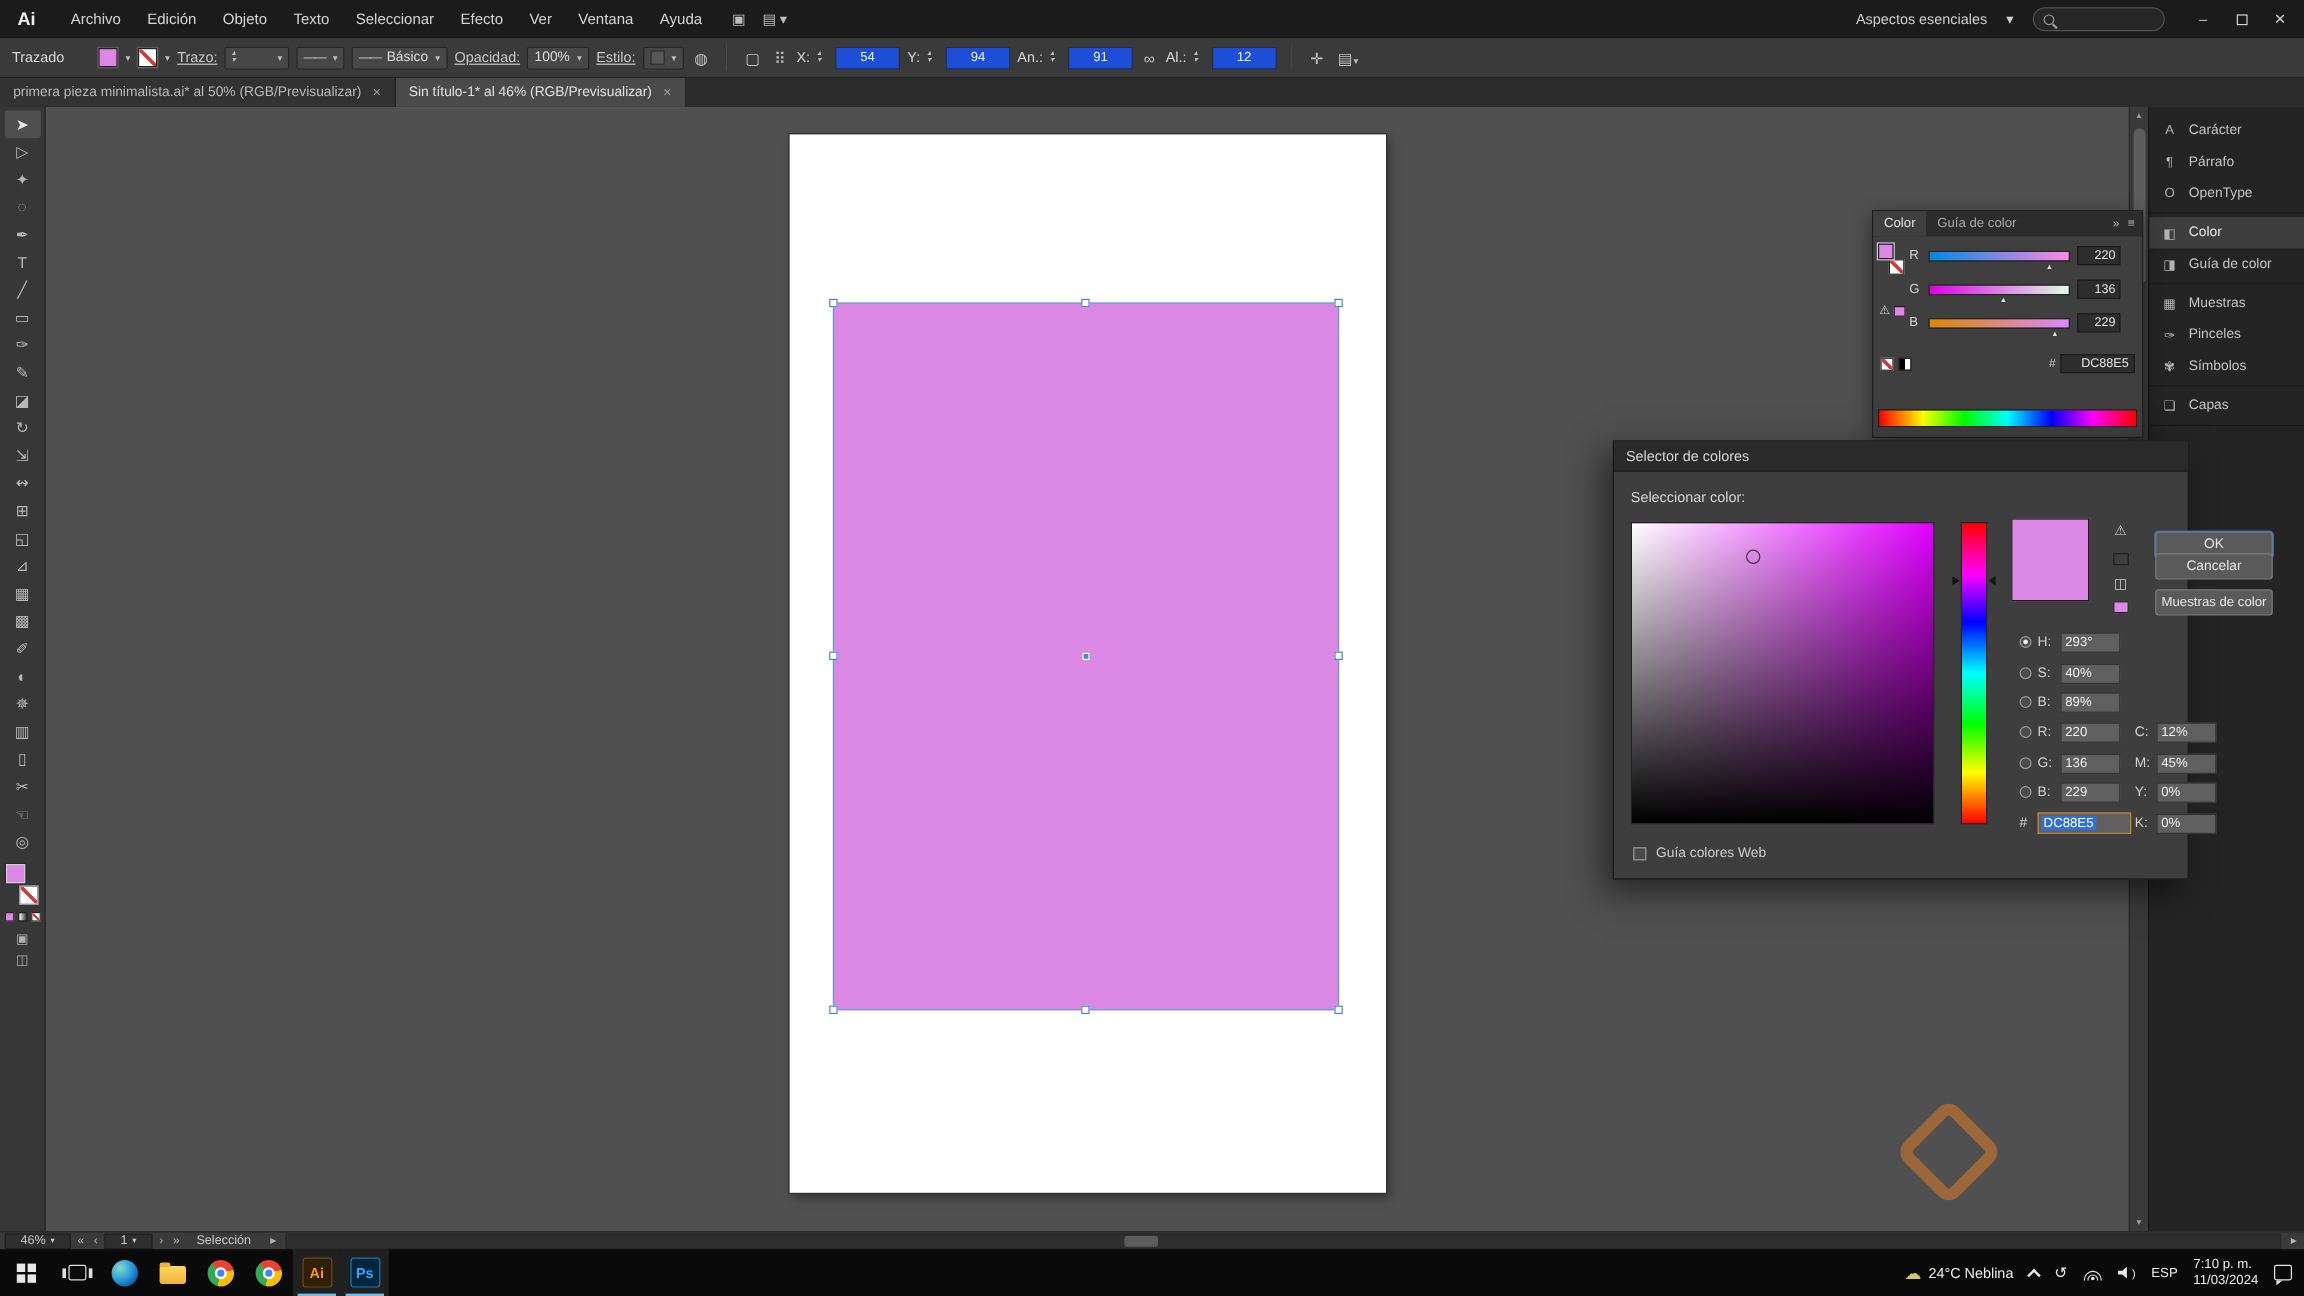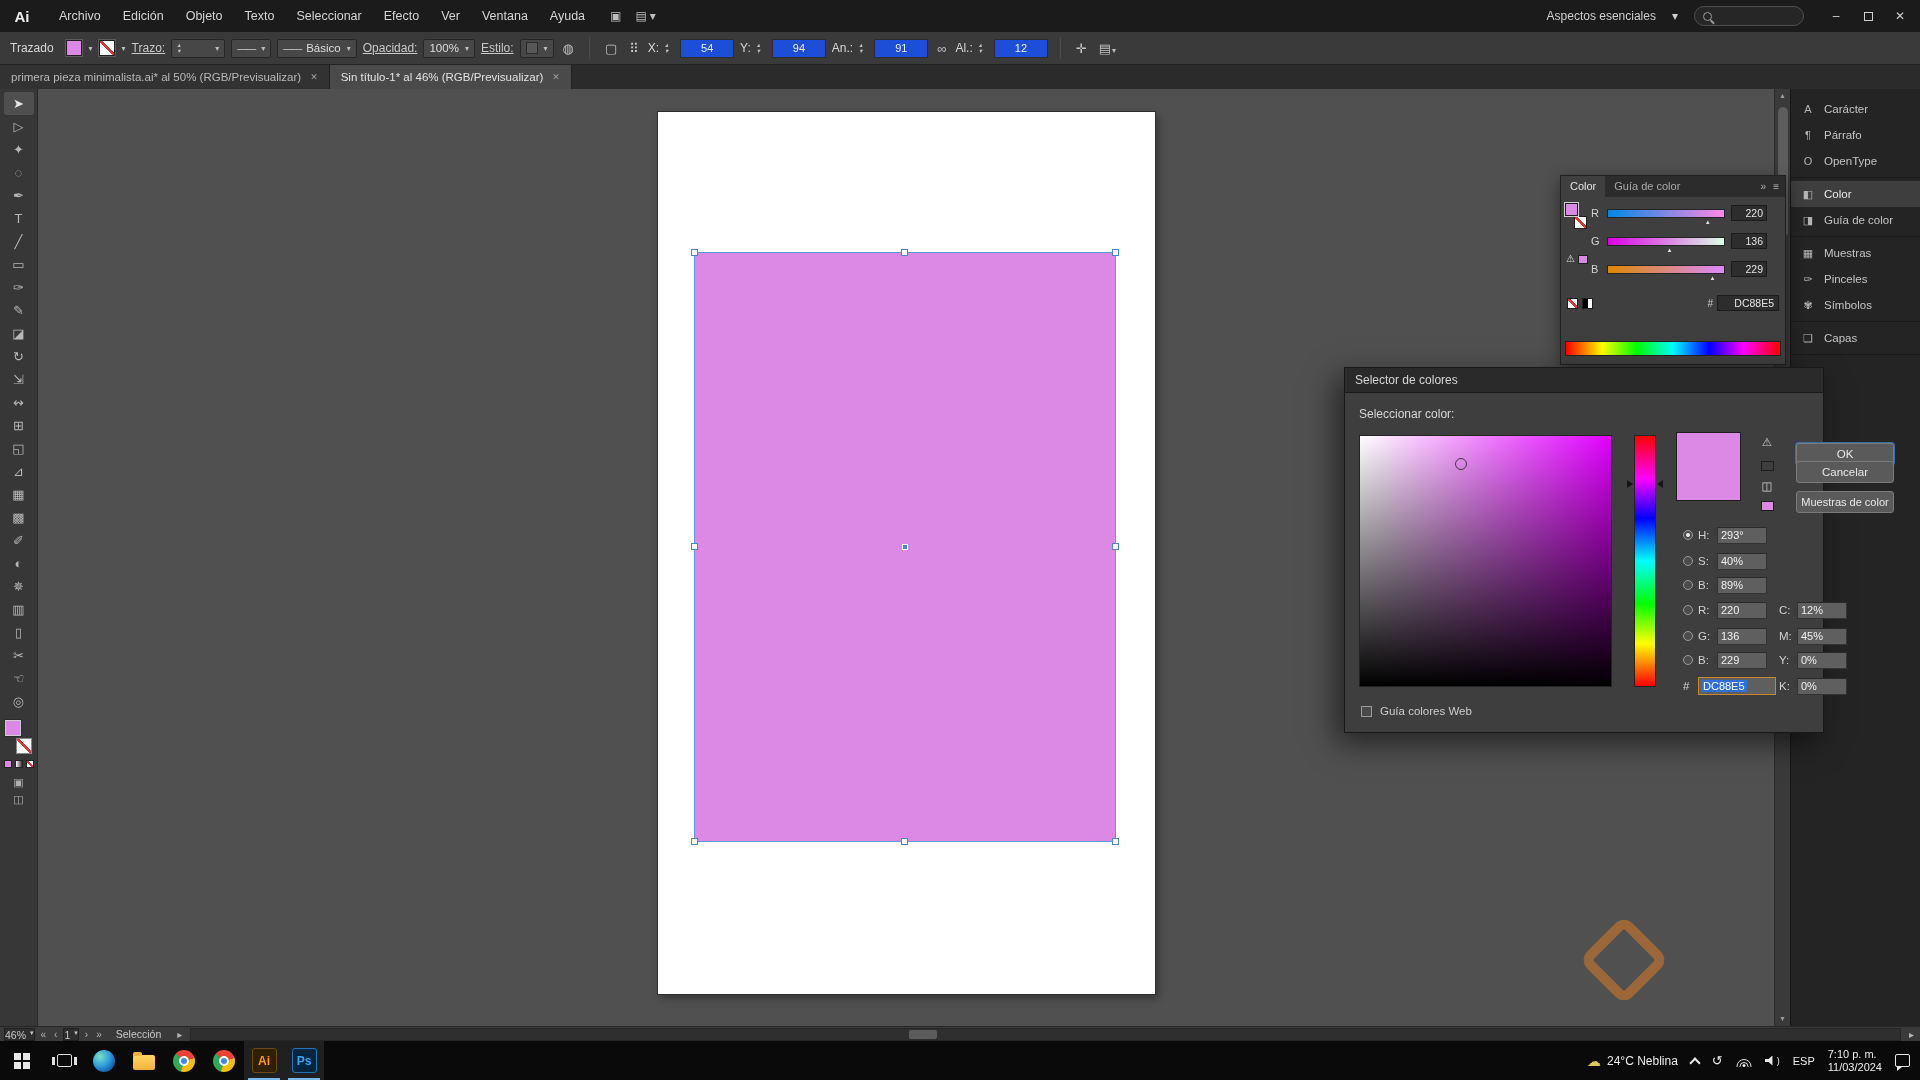--- a/index.html
+++ b/index.html
@@ -16,21 +16,21 @@
   .workspace{font-size:12px;color:#cfcfcf;display:flex;align-items:center;gap:16px}
   .mb-search{width:110px;height:20px;background:#262626;border:1px solid #4f4f4f;border-radius:10px;display:flex;align-items:center;padding:0 8px}
   .mag{width:9px;height:9px;border:1.5px solid #9a9a9a;border-radius:50%;position:relative;flex:none}
   .mag::after{content:"";position:absolute;right:-4px;bottom:-3px;width:5px;height:1.5px;background:#9a9a9a;transform:rotate(45deg)}
   .win-controls{display:flex;align-items:center}
   .win-btn{width:32px;height:28px;display:flex;align-items:center;justify-content:center;color:#d0d0d0;font-size:12px}
   .restore-glyph{width:9px;height:9px;border:1.2px solid #d0d0d0}
 
   
   .optionsbar{position:absolute;top:32px;left:0;right:0;height:33px;background:#3a3a3a;border-bottom:1px solid #232323;display:flex;align-items:center;padding:0 10px;gap:6px;z-index:12}
-  .ob-label{font-size:12px;color:#d8d8d8;margin-right:6px}
+  .ob-label{font-size:12px;color:#d8d8d8;margin-right:22px}
   .ob-link{font-size:12px;color:#c9c9c9;text-decoration:underline}
   .ob-swatch{width:16px;height:16px;border:1px solid #1f1f1f;box-shadow:0 0 0 1px #5c5c5c;flex:none}
   .ob-swatch.stroke-none{background:#fff;position:relative;overflow:hidden}
   .ob-swatch.stroke-none::after{content:"";position:absolute;inset:0;background:linear-gradient(45deg,transparent 44%,#d43b3b 44%,#d43b3b 58%,transparent 58%)}
   .ob-dd-arrow{font-size:8px;color:#bdbdbd;margin-left:1px}
   .ob-select{background:#474747;border:1px solid #262626;border-radius:2px;height:19px;display:flex;align-items:center;gap:5px;padding:0 5px;font-size:11.5px;color:#ddd}
   .ob-line{letter-spacing:-1px;color:#cfcfcf;font-size:10px}
   .ob-input{width:54px;height:19px;background:#1d4ed8;border:1px solid #2c2c2c;color:#f0f0f0;font-size:11px;padding:0 20px;font-family:"Liberation Sans",sans-serif}
   .stepper{display:flex;flex-direction:column;justify-content:center;line-height:6px;font-size:6.5px;color:#bdbdbd;width:9px}
   .ob-sep{width:1px;height:22px;background:#2a2a2a;border-right:1px solid #4b4b4b;margin:0 6px}
@@ -135,21 +135,21 @@
   .dlg-lbl{width:14px;color:#d0d0d0;font-size:11.5px}
   .dlg-input{width:50px;height:17px;background:#5f5f5f;border:1px solid #333;border-top-color:#2a2a2a;color:#f0f0f0;font-size:11px;padding:0 3px;font-family:"Liberation Sans",sans-serif}
   .hex-row{position:absolute;left:338px;top:284px;display:flex;align-items:center;gap:5px;height:18px}
   .hex-box{width:78px;height:18px;background:#5f5f5f;border:1px solid #c8882e;display:flex;align-items:center;padding:0 2px}
   .hex-sel{background:#2f6fd6;color:#fff;font-size:11px;padding:0 2px}
   .cbx-row{position:absolute;left:16px;top:312px;display:flex;align-items:center;gap:8px}
   .cbx{width:11px;height:11px;border:1px solid #9a9a9a;background:#4a4a4a}
 
   
   .statusbar{position:absolute;left:0;right:0;top:1026px;height:15px;background:#3a3a3a;border-top:1px solid #272727;display:flex;align-items:center;gap:4px;padding:0 4px;font-size:10.5px;color:#c8c8c8;z-index:4}
-  .sb-box{height:13px;background:#2e2e2e;border:1px solid #202020;display:flex;gap:4px;padding:0 0}
+  .sb-box{height:13px;background:#2e2e2e;border:1px solid #202020;display:flex;align-items:center;gap:4px;padding:0 12px}
   .sb-arrow{font-size:10px;color:#b5b5b5;padding:0 2px}
   .sb-track{flex:1;position:relative;height:13px;background:#2f2f2f;border:1px solid #262626;margin:0 2px}
   .sb-thumb{position:absolute;left:42%;top:1px;width:28px;height:9px;background:#5c5c5c;border-radius:2px}
 
   
   .taskbar{position:absolute;left:0;right:0;top:1041px;height:39px;background:#0a0a0a;display:flex;align-items:center;z-index:30}
   .tb-start{width:44px;height:39px;display:flex;align-items:center;justify-content:center}
   .startgrid{display:grid;grid-template-columns:7px 7px;grid-template-rows:7px 7px;gap:2px}
   .startgrid i{background:#e8e8e8}
   .tsearch{position:relative;width:356px;height:30px;background:#f2f2f2;border:1px solid #6e6e6e;display:flex;align-items:center;gap:9px;padding:0 10px;color:#444;font-size:13px}

